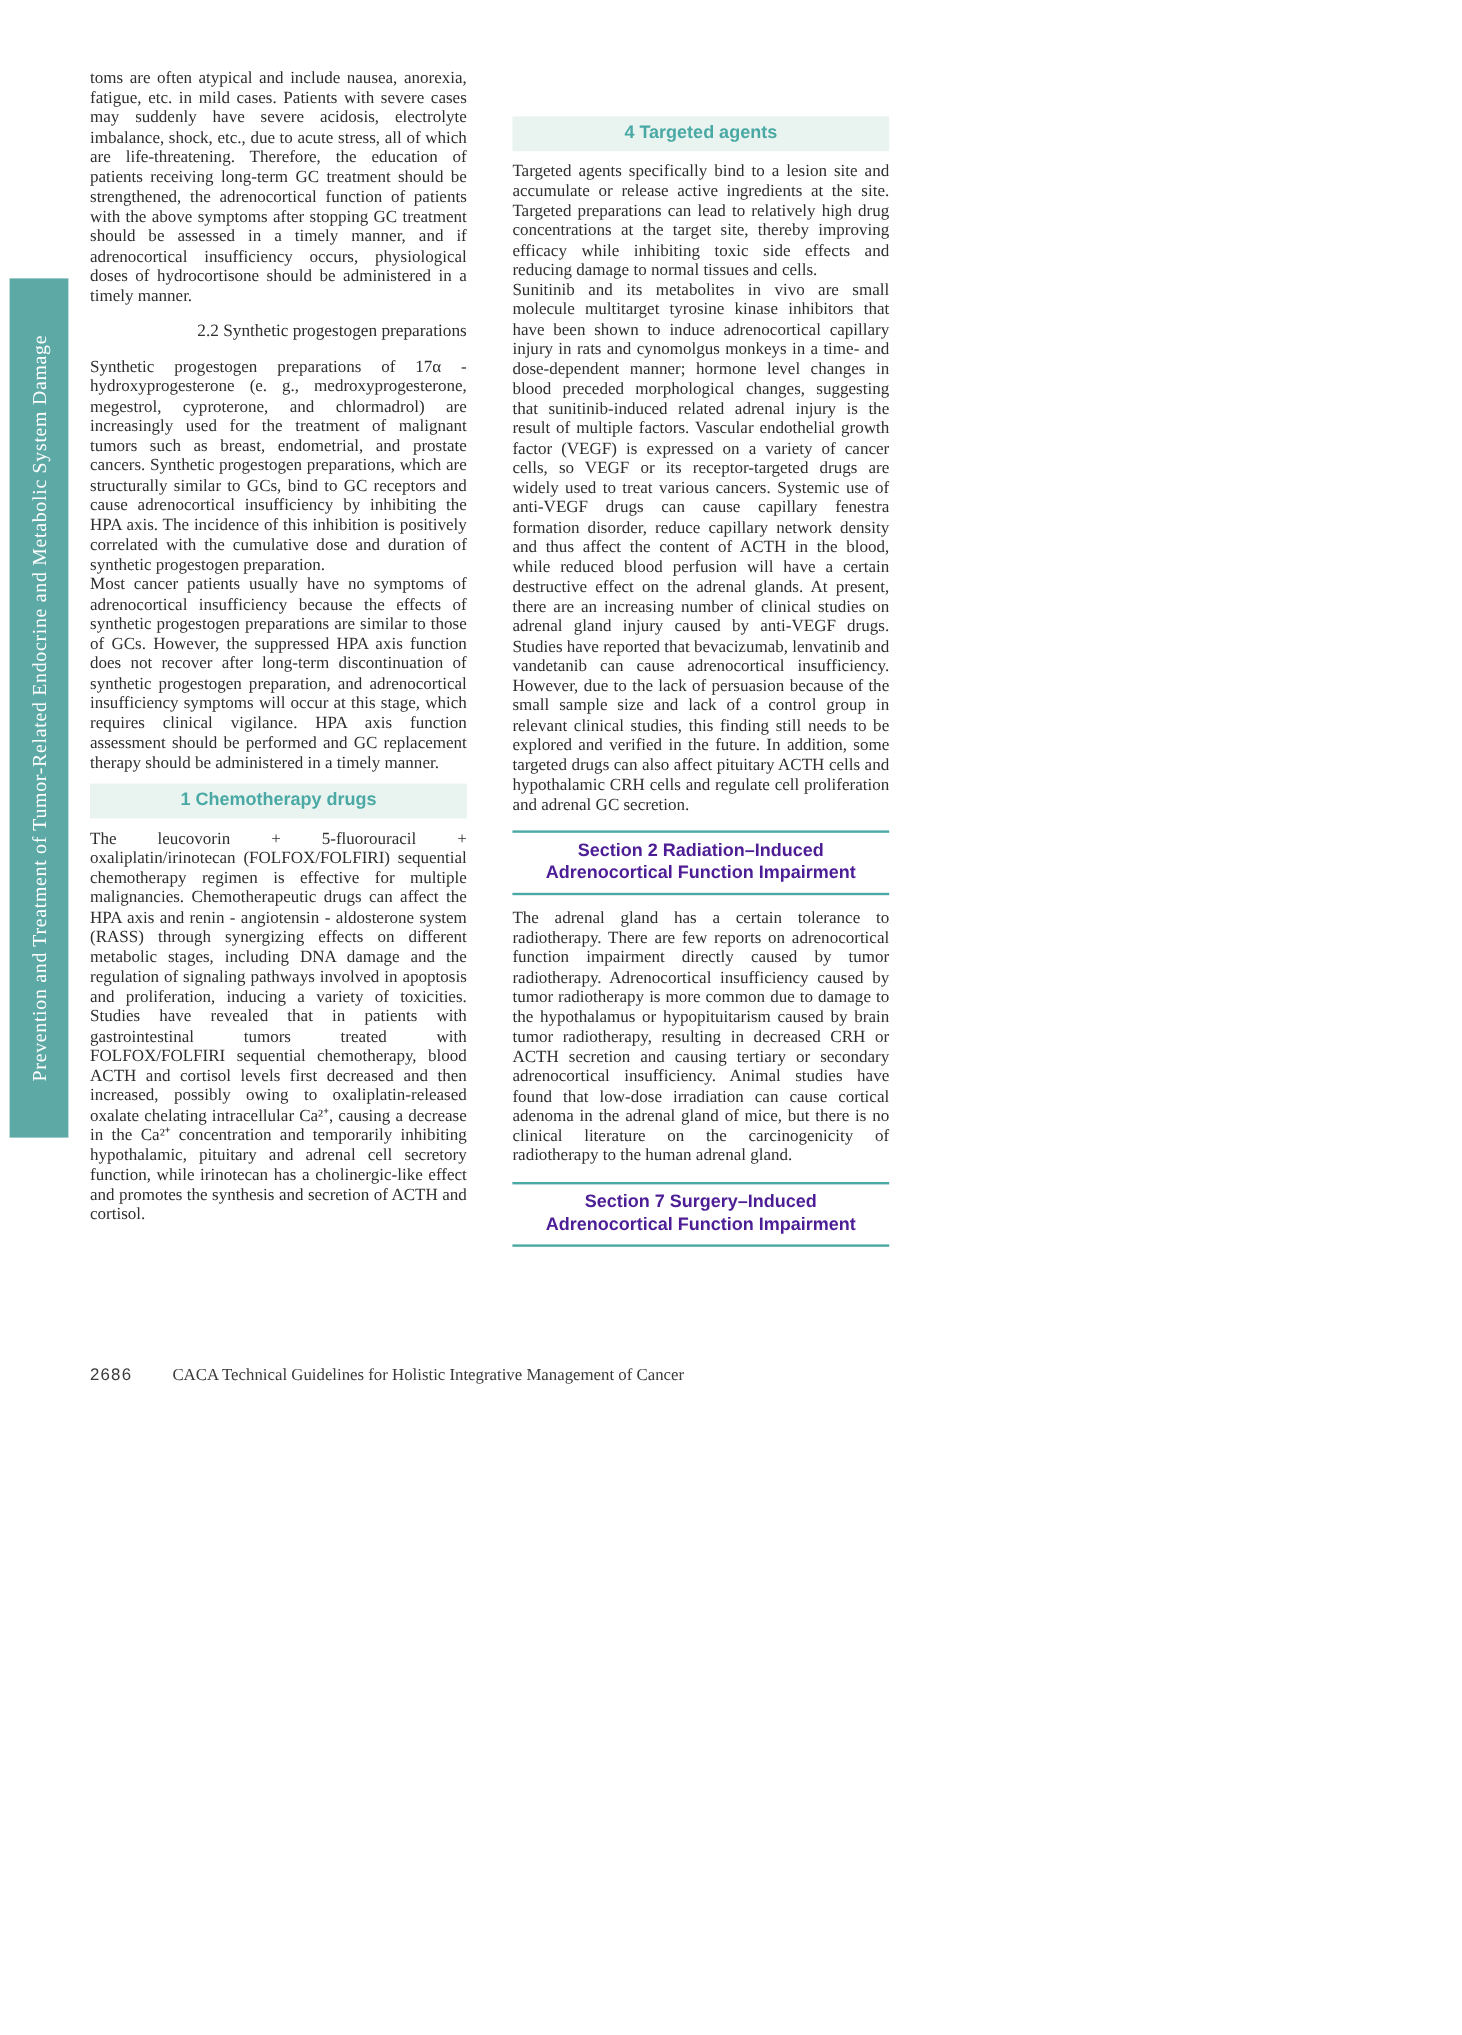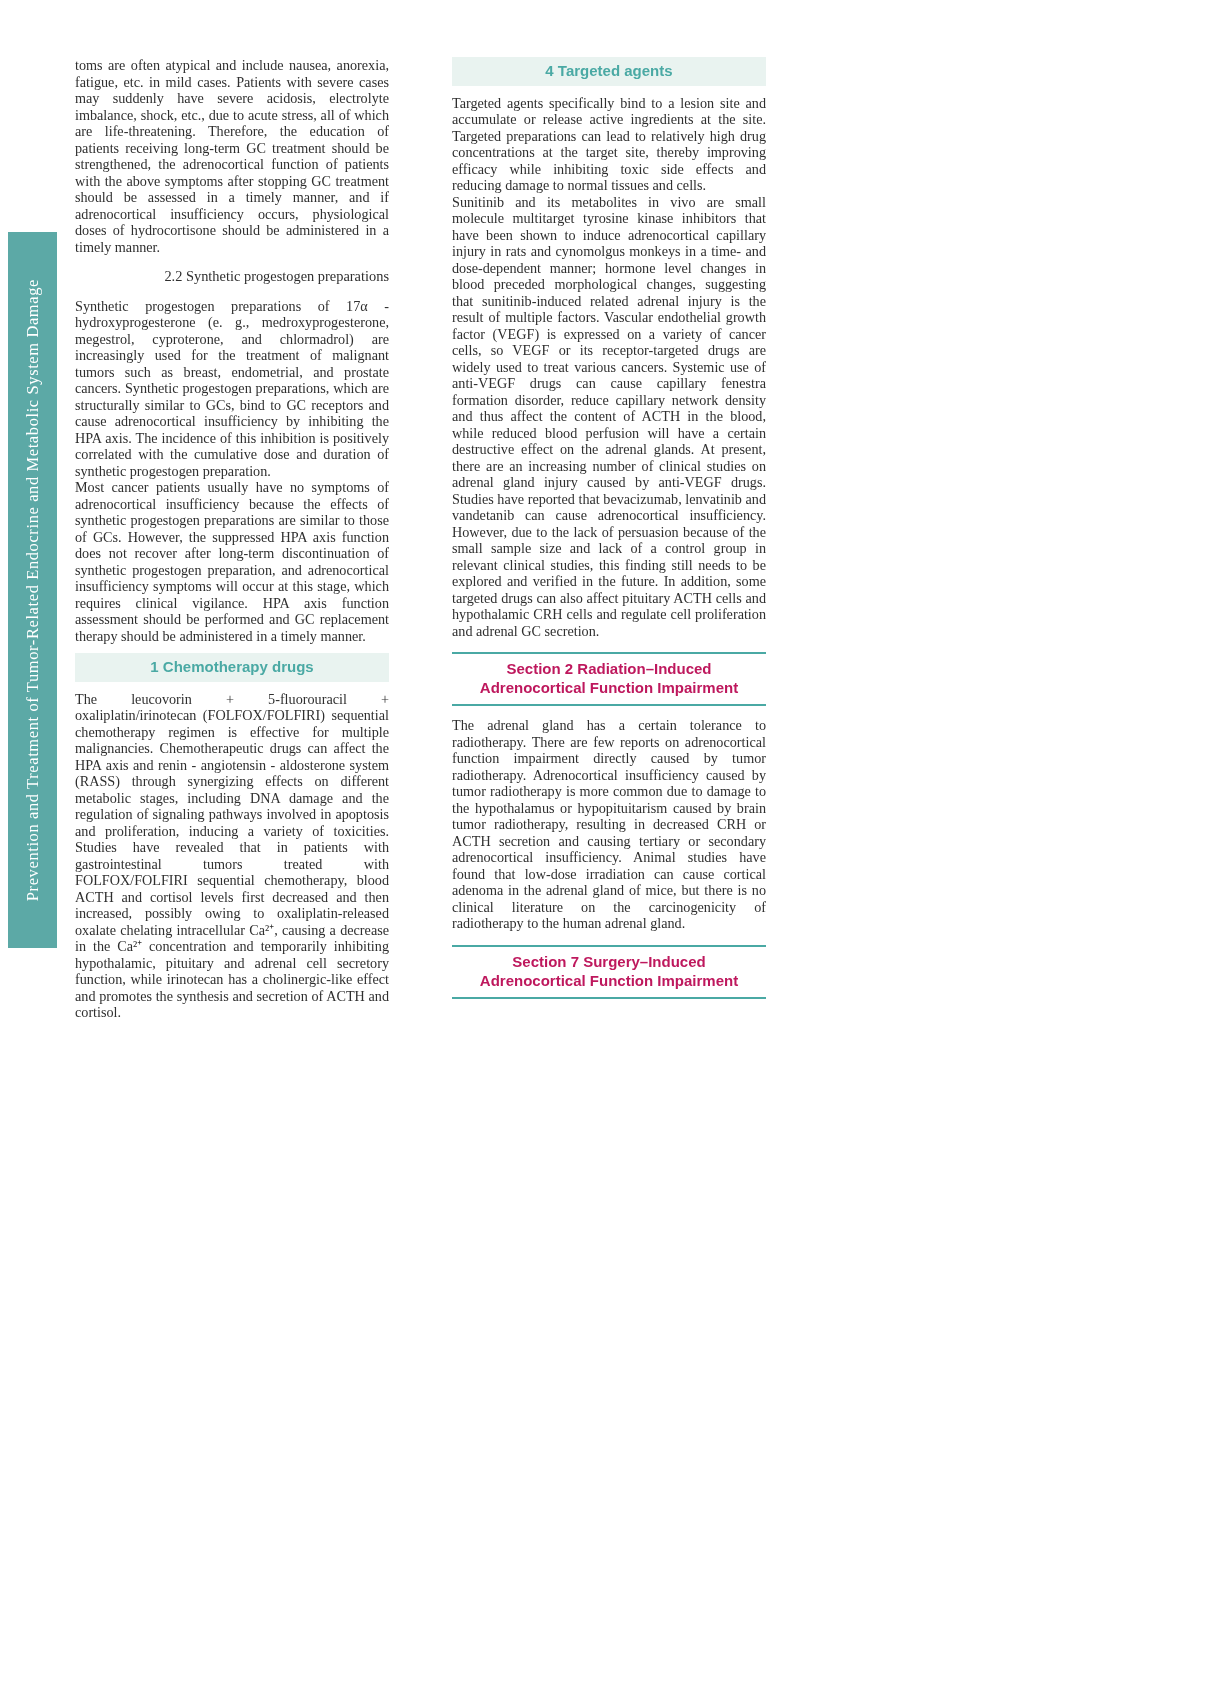--- a/index.html
+++ b/index.html
@@ -28,21 +28,21 @@
   }
   
   .col{
     position:absolute;top:57px;width:314px;
     font-size:14.2px;line-height:16.5px;
     text-align:justify;
     hyphens:auto;
     -webkit-hyphens:auto;
   }
   .col-left{left:75px;}
-  .col-right{left:452px;}
+  .col-right{left:427px;margin-top:40px;}
   .col p{margin:0;padding:0;}
   .subheading{
     font-family:"Liberation Serif", serif;
     font-weight:normal;
     font-size:14.4px;
     margin:13px 0 13px 0;
     text-align:right;
   }
   .section-band{
     background:#e9f3f0;
@@ -51,21 +51,21 @@
     font-weight:bold;
     font-size:15px;
     text-align:center;
     padding:6px 0 6px 0;
     margin:9px 0 9px 0;
   }
   .section-band.first{margin-top:0;}
   .major-heading{
     border-top:2px solid #4aa9a4;
     border-bottom:2px solid #4aa9a4;
-    color:#be185d;
+    color:#4c1d95;
     font-family:"Liberation Sans", sans-serif;
     font-weight:bold;
     font-size:15px;
     line-height:19px;
     text-align:center;
     padding:5px 6px 7px 6px;
     margin:13px 0 11px 0;
   }
   
   .footer{
@@ -102,14 +102,18 @@
 
   <div class="col col-right">
     <div class="section-band first">4 Targeted agents</div>
     <p>Targeted agents specifically bind to a lesion site and accumulate or release active ingredients at the site. Targeted preparations can lead to relatively high drug concentrations at the target site, thereby improving efficacy while inhibiting toxic side effects and reducing damage to normal tissues and cells.</p>
     <p>Sunitinib and its metabolites in vivo are small molecule multitarget tyrosine kinase inhibitors that have been shown to induce adrenocortical capillary injury in rats and cynomolgus monkeys in a time- and dose-dependent manner; hormone level changes in blood preceded morphological changes, suggesting that sunitinib-induced related adrenal injury is the result of multiple factors. Vascular endothelial growth factor (VEGF) is expressed on a variety of cancer cells, so VEGF or its receptor-targeted drugs are widely used to treat various cancers. Systemic use of anti-VEGF drugs can cause capillary fenestra formation disorder, reduce capillary network density and thus affect the content of ACTH in the blood, while reduced blood perfusion will have a certain destructive effect on the adrenal glands. At present, there are an increasing number of clinical studies on adrenal gland injury caused by anti-VEGF drugs. Studies have reported that bevacizumab, lenvatinib and vandetanib can cause adrenocortical insufficiency. However, due to the lack of persuasion because of the small sample size and lack of a control group in relevant clinical studies, this finding still needs to be explored and verified in the future. In addition, some targeted drugs can also affect pituitary ACTH cells and hypothalamic CRH cells and regulate cell proliferation and adrenal GC secretion.</p>
     <div class="major-heading">Section 2 Radiation–Induced Adrenocortical Function Impairment</div>
     <p>The adrenal gland has a certain tolerance to radiotherapy. There are few reports on adrenocortical function impairment directly caused by tumor radiotherapy. Adrenocortical insufficiency caused by tumor radiotherapy is more common due to damage to the hypothalamus or hypopituitarism caused by brain tumor radiotherapy, resulting in decreased CRH or ACTH secretion and causing tertiary or secondary adrenocortical insufficiency. Animal studies have found that low-dose irradiation can cause cortical adenoma in the adrenal gland of mice, but there is no clinical literature on the carcinogenicity of radiotherapy to the human adrenal gland.</p>
     <div class="major-heading">Section 7 Surgery–Induced Adrenocortical Function Impairment</div>
   </div>
 
+  <div class="footer">
+    <span class="page-num">2686</span>
+    <span class="footer-title">CACA Technical Guidelines for Holistic Integrative Management of Cancer</span>
+  </div>
 
 </div>
 
 </body></html>

